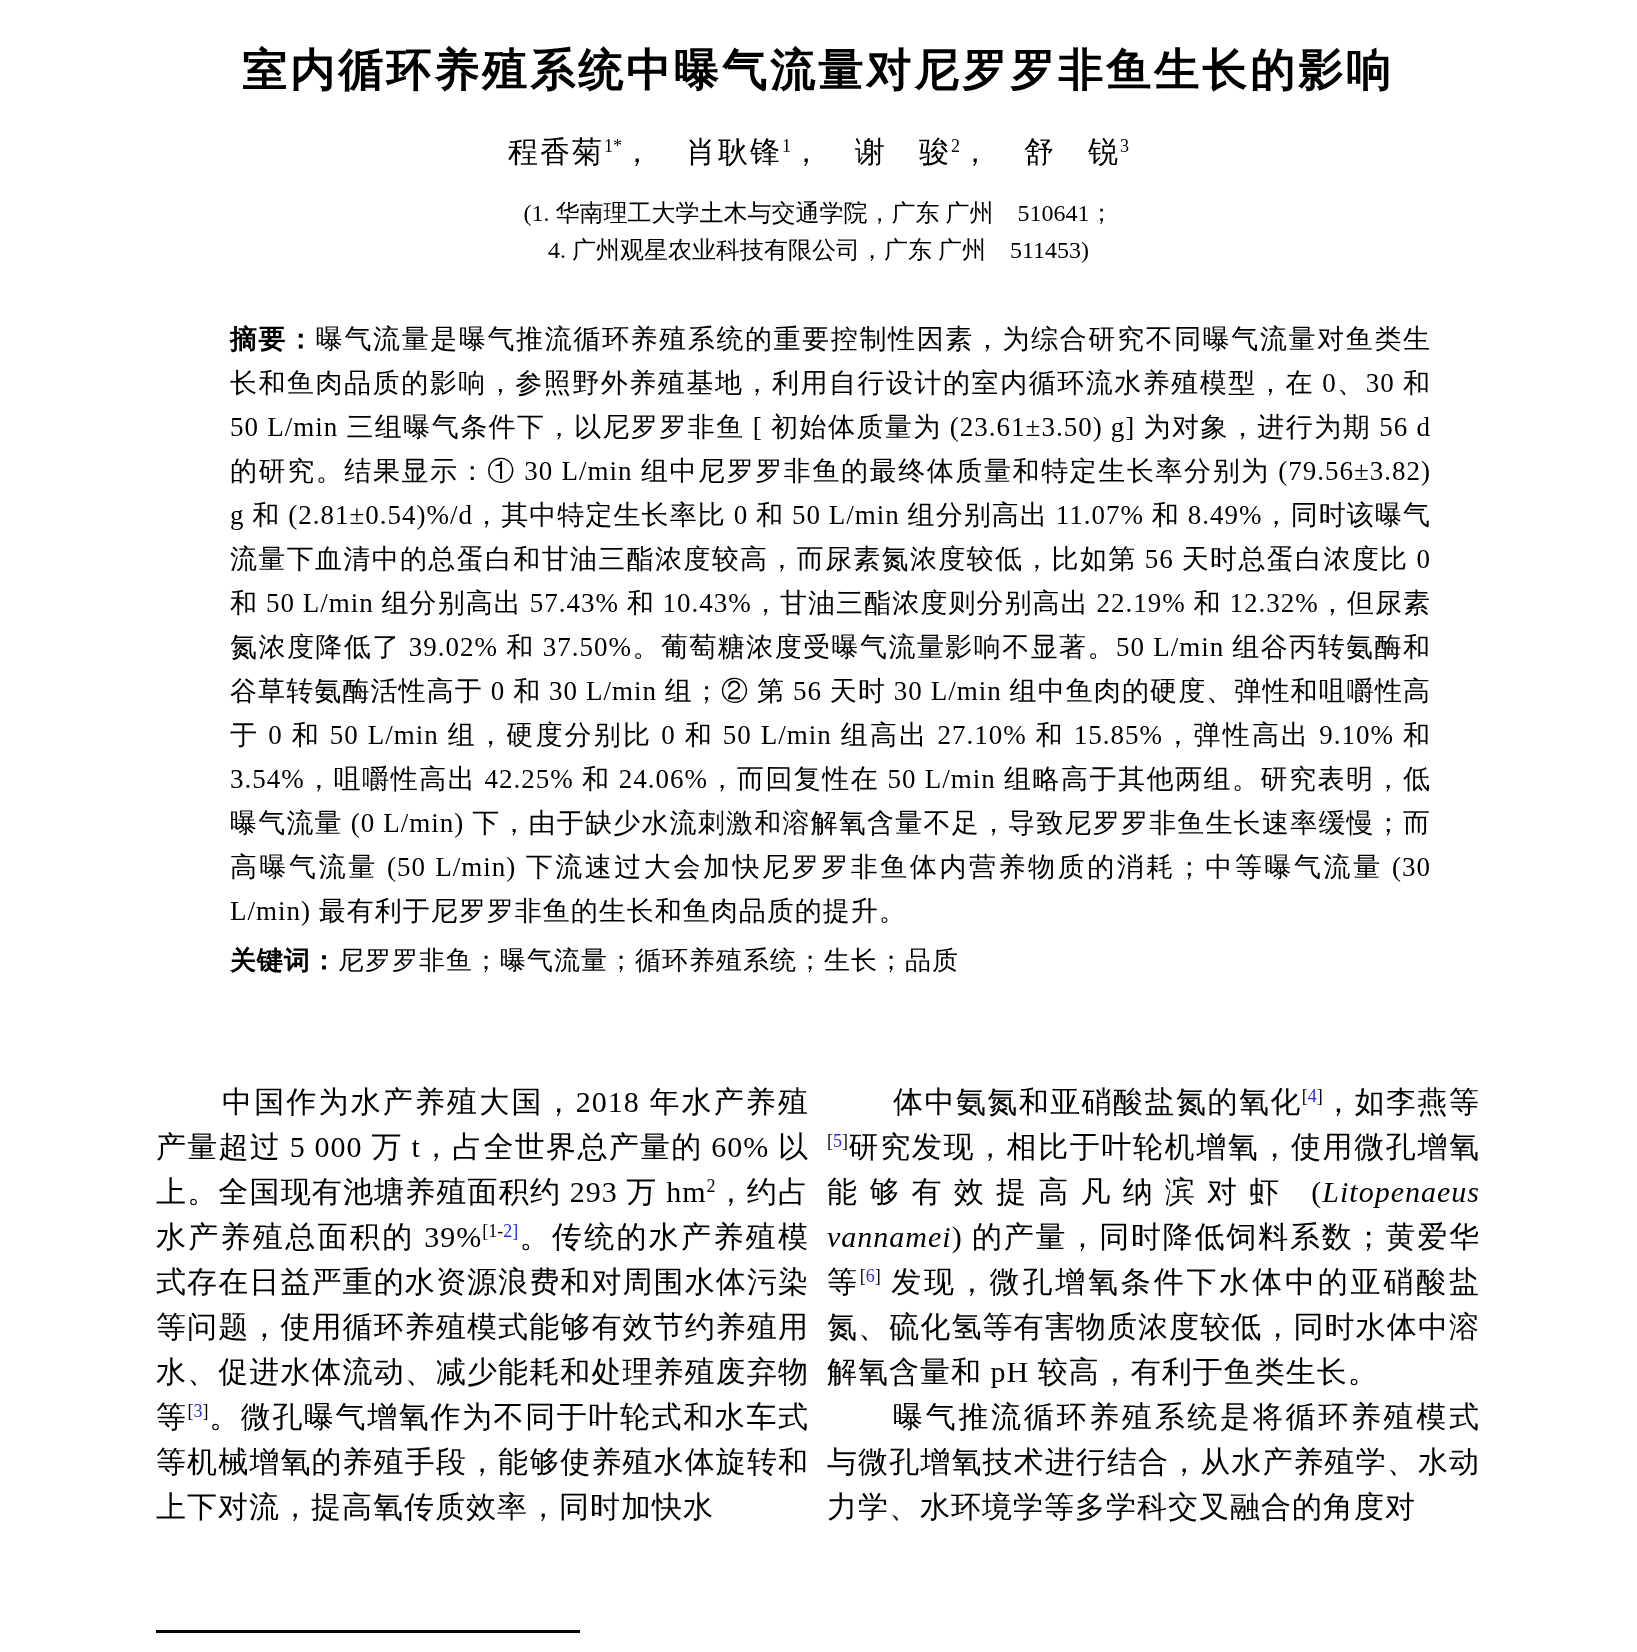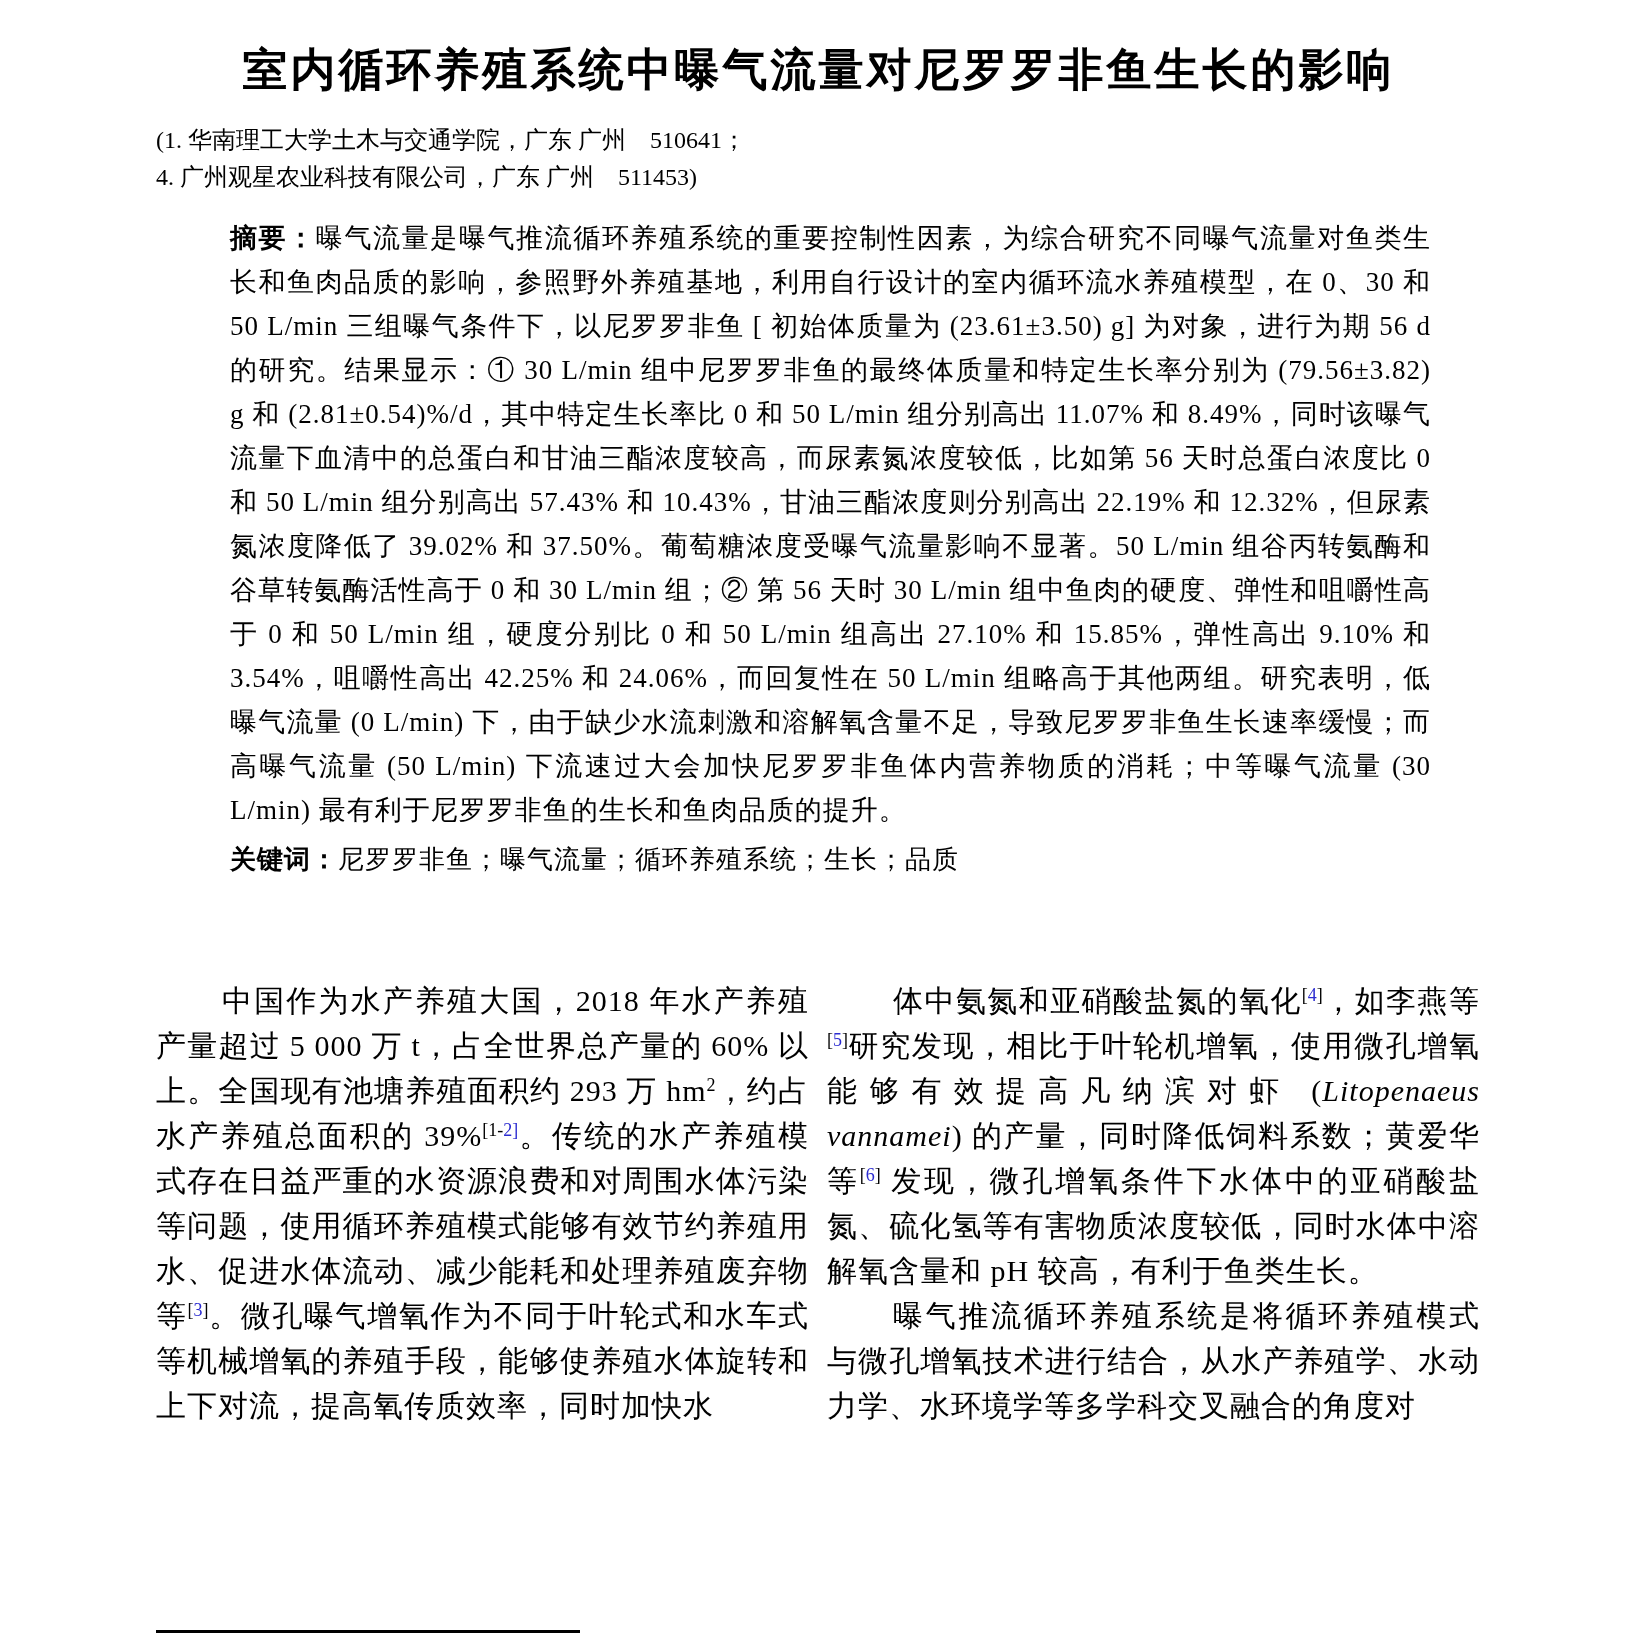--- a/index.html
+++ b/index.html
@@ -22,25 +22,26 @@
     margin-top: 4px;
   }
   .byline {
     text-align: center;
     font-size: 30px;
     margin-top: 32px;
     letter-spacing: 2px;
   }
   .affiliations {
     margin-top: 22px;
+    text-align: center;
     font-size: 24px;
     line-height: 37px;
   }
   .abstract-block {
-    margin: 20px 50px 0 74px;
+    margin: 48px 50px 0 74px;
     font-size: 27px;
     line-height: 44px;
     text-align: justify;
     letter-spacing: 1px;
   }
   .hd {
     font-family: "Liberation Sans", "DejaVu Sans", sans-serif;
     font-weight: bold;
   }
   .kv-line {
@@ -79,20 +80,21 @@
     border-top: 3px solid #000;
   }
 </style>
 </head>
 <body>
 
 <div class="page">
 
   <h1 class="title">室内循环养殖系统中曝气流量对尼罗罗非鱼生长的影响</h1>
 
+  <div class="byline"><span>程香菊</span><span class="seg-sup">1*</span><span>，　</span><span>肖耿锋</span><span class="seg-sup">1</span><span>，　</span><span>谢　骏</span><span class="seg-sup">2</span><span>，　</span><span>舒　锐</span><span class="seg-sup">3</span></div>
 
   <div class="affiliations">
     <div>(1. 华南理工大学土木与交通学院，广东 广州　510641；</div>
     <div>4. 广州观星农业科技有限公司，广东 广州　511453)</div>
   </div>
 
   <p class="abstract-block"><span class="hd">摘要：</span><span>曝气流量是曝气推流循环养殖系统的重要控制性因素，为综合研究不同曝气流量对鱼类生长和鱼肉品质的影响，参照野外养殖基地，利用自行设计的室内循环流水养殖模型，在 0、30 和 50 L/min 三组曝气条件下，以尼罗罗非鱼 [ 初始体质量为 (23.61±3.50) g] 为对象，进行为期 56 d 的研究。结果显示：① 30 L/min 组中尼罗罗非鱼的最终体质量和特定生长率分别为 (79.56±3.82) g 和 (2.81±0.54)%/d，其中特定生长率比 0 和 50 L/min 组分别高出 11.07% 和 8.49%，同时该曝气流量下血清中的总蛋白和甘油三酯浓度较高，而尿素氮浓度较低，比如第 56 天时总蛋白浓度比 0 和 50 L/min 组分别高出 57.43% 和 10.43%，甘油三酯浓度则分别高出 22.19% 和 12.32%，但尿素氮浓度降低了 39.02% 和 37.50%。葡萄糖浓度受曝气流量影响不显著。50 L/min 组谷丙转氨酶和谷草转氨酶活性高于 0 和 30 L/min 组；② 第 56 天时 30 L/min 组中鱼肉的硬度、弹性和咀嚼性高于 0 和 50 L/min 组，硬度分别比 0 和 50 L/min 组高出 27.10% 和 15.85%，弹性高出 9.10% 和 3.54%，咀嚼性高出 42.25% 和 24.06%，而回复性在 50 L/min 组略高于其他两组。研究表明，低曝气流量 (0 L/min) 下，由于缺少水流刺激和溶解氧含量不足，导致尼罗罗非鱼生长速率缓慢；而高曝气流量 (50 L/min) 下流速过大会加快尼罗罗非鱼体内营养物质的消耗；中等曝气流量 (30 L/min) 最有利于尼罗罗非鱼的生长和鱼肉品质的提升。</span></p>
 
   <p class="kv-line"><span class="hd">关键词：</span><span>尼罗罗非鱼；曝气流量；循环养殖系统；生长；品质</span></p>
 

